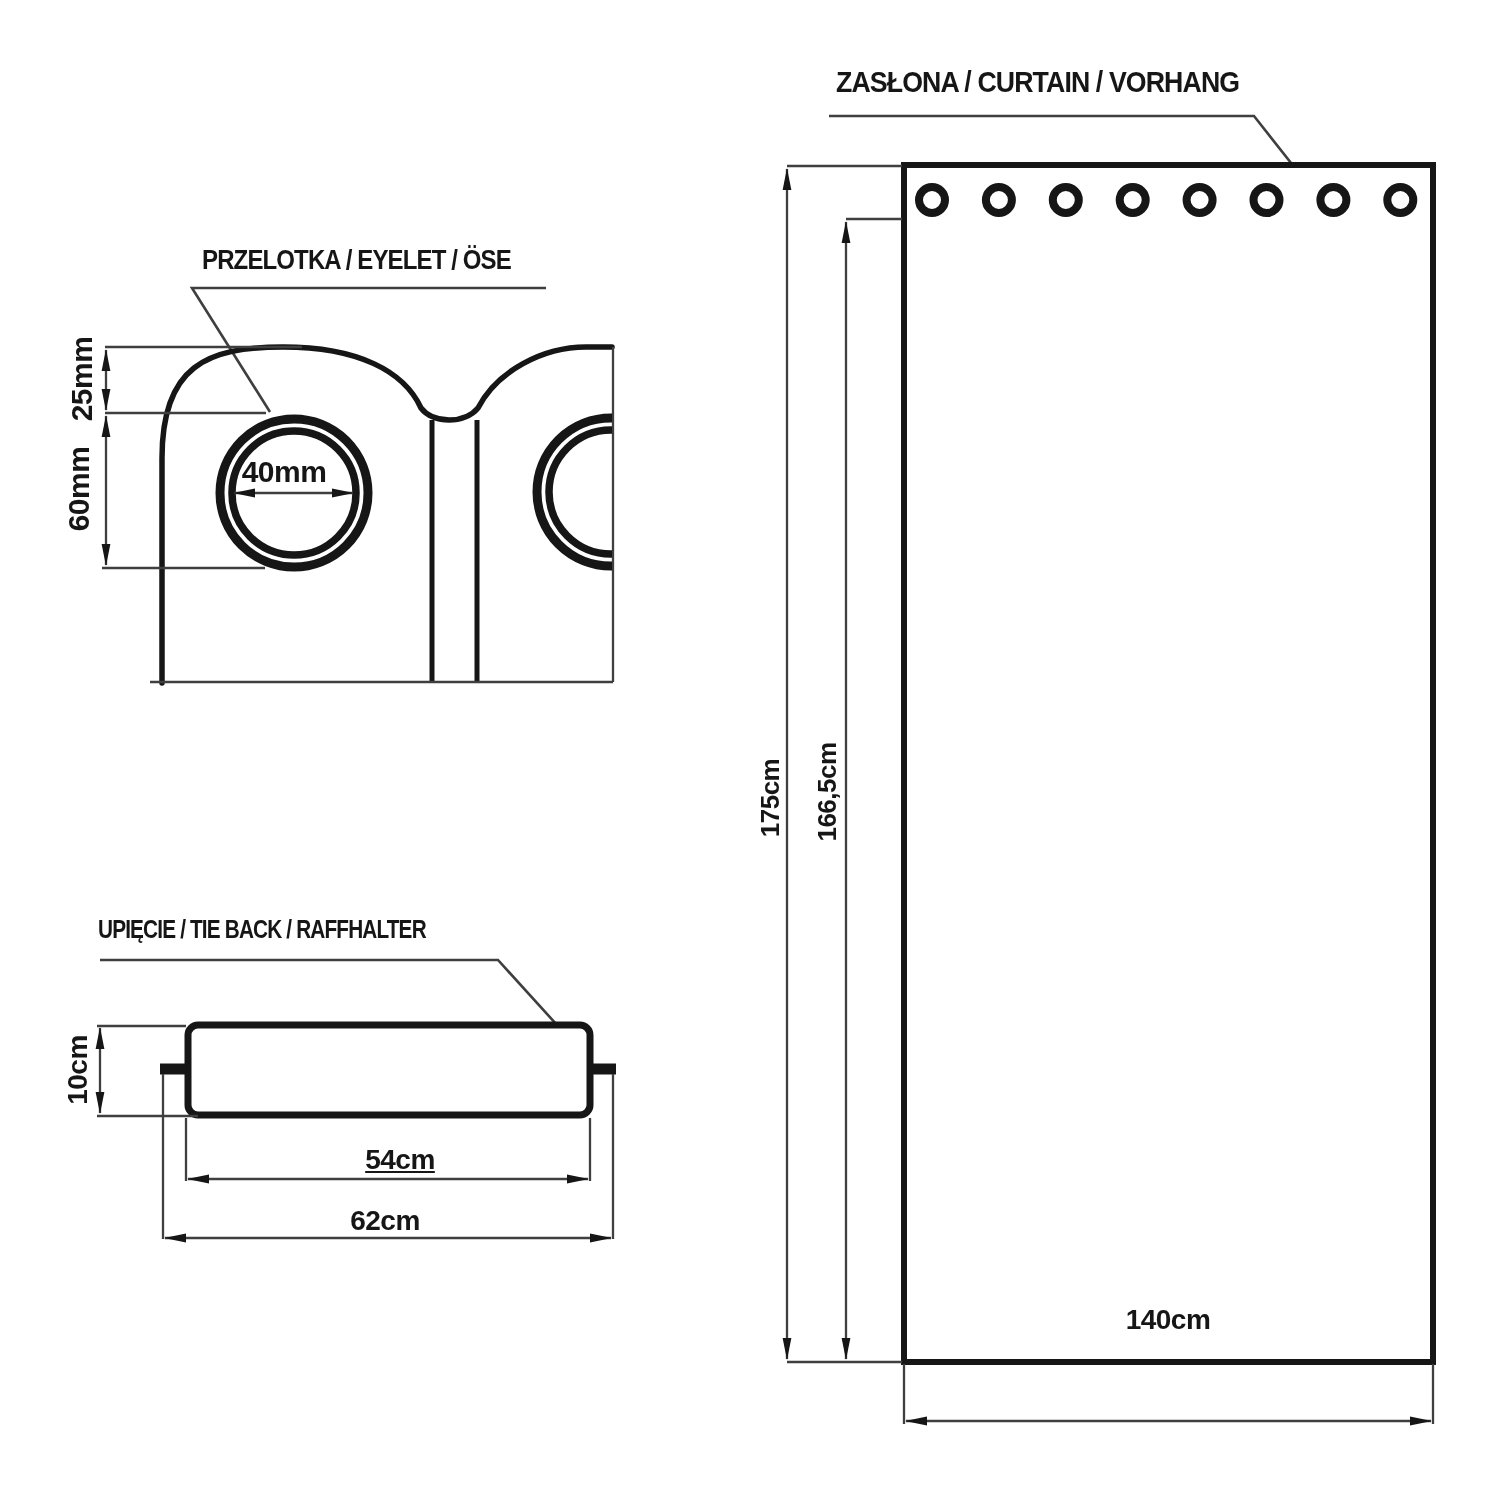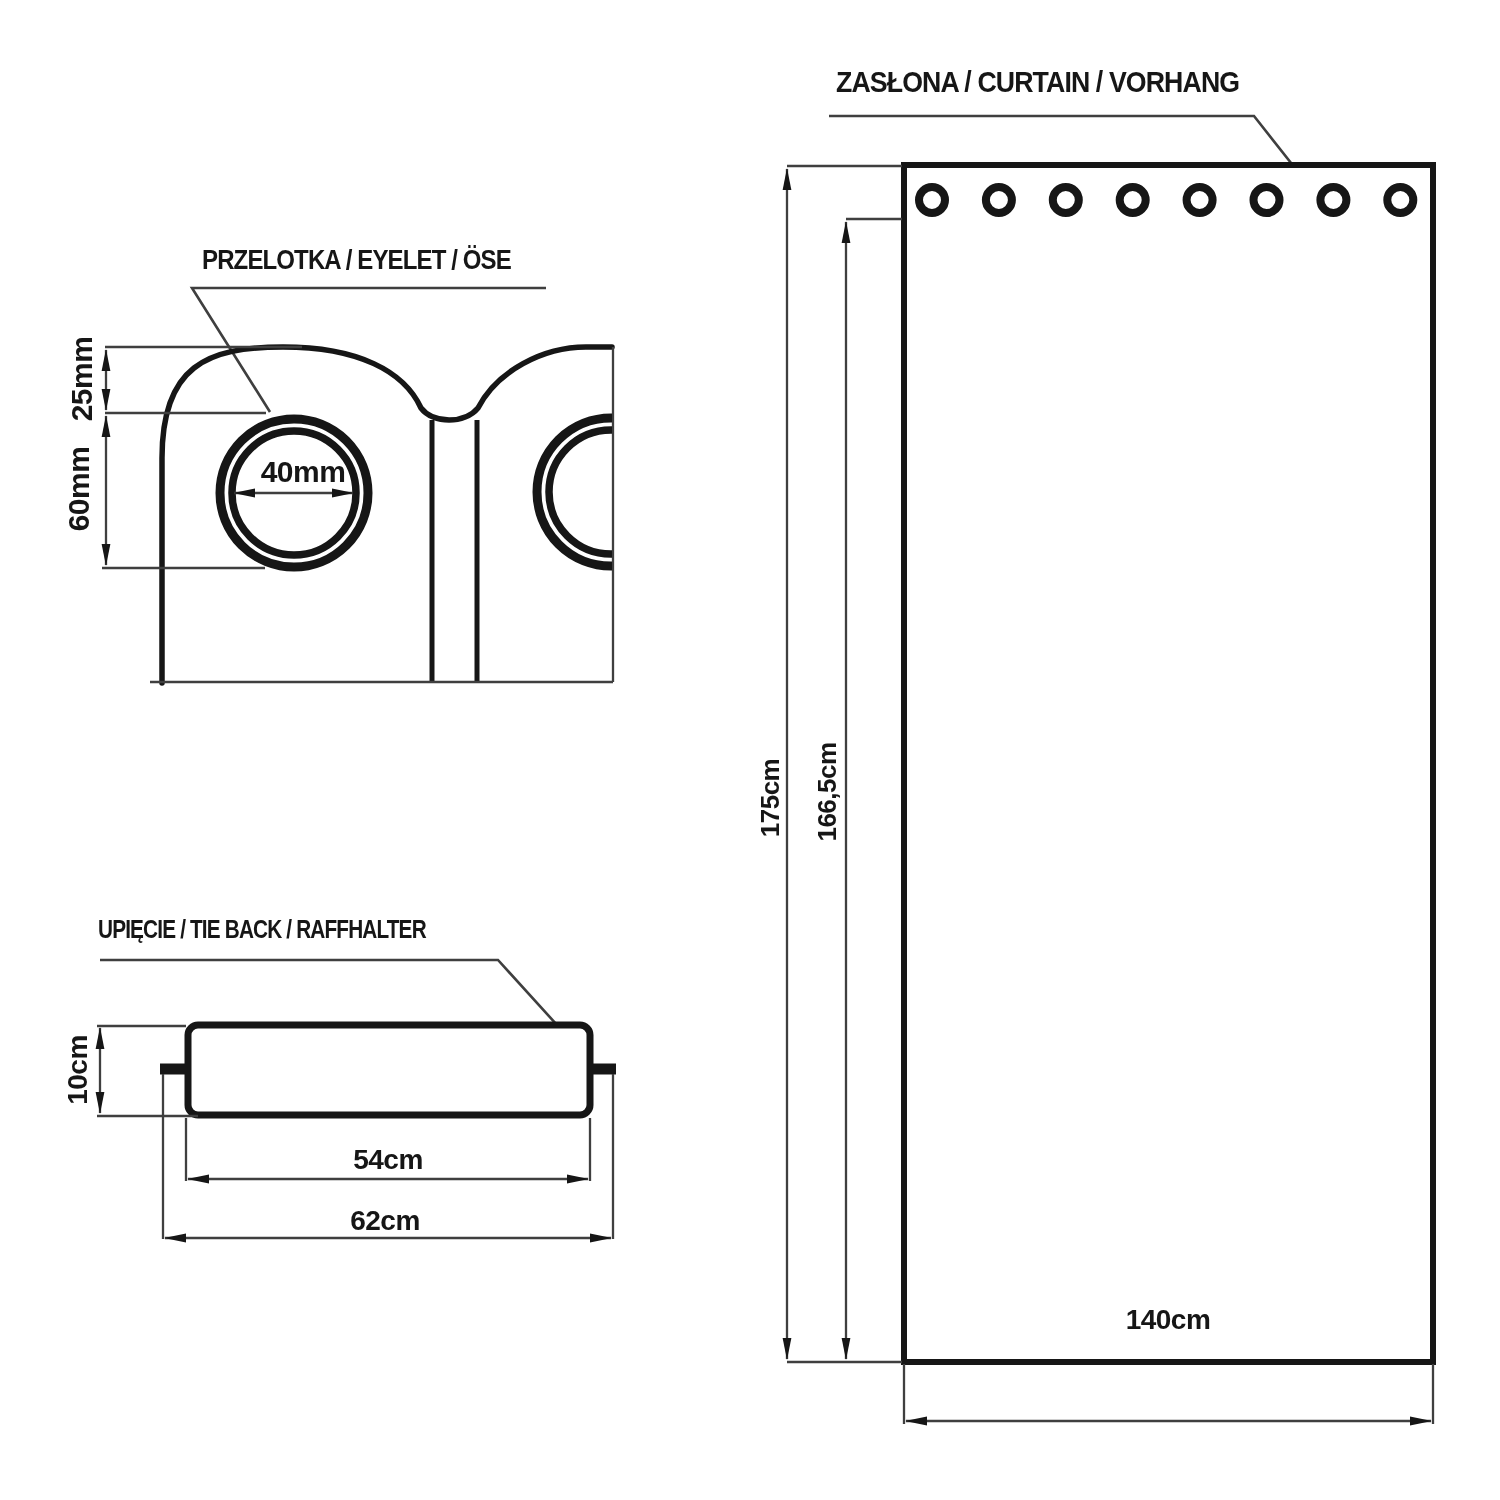--- a/index.html
+++ b/index.html
@@ -128,25 +128,25 @@
       <line class="ext" x1="1433" y1="1364" x2="1433" y2="1424"></line>
       <line class="dim" marker-start="url(#ah)" marker-end="url(#ah)" x1="787" y1="169" x2="787" y2="1359"></line>
       <line class="dim" marker-start="url(#ah)" marker-end="url(#ah)" x1="846" y1="222" x2="846" y2="1359"></line>
       <line class="dim" marker-start="url(#ah)" marker-end="url(#ah)" x1="906" y1="1421" x2="1431" y2="1421"></line>
     </g>
   </svg>
 
   <div class="title title-eyelet" style="left:202px;top:247px;">PRZELOTKA / EYELET / ÖSE</div>
   <div class="lbl rot fs30" style="left:82px;top:379px;">25mm</div>
   <div class="lbl rot fs30" style="left:79px;top:489px;">60mm</div>
-  <div class="lbl center fs30" style="left:303px;top:472px;">40mm</div>
+  <div class="lbl center fs30" style="left:284px;top:472px;">40mm</div>
 
   <div class="title title-tieback" style="left:98px;top:917px;">UPIĘCIE / TIE BACK / RAFFHALTER</div>
   <div class="lbl rot fs28" style="left:78px;top:1070px;">10cm</div>
-  <div class="lbl center fs28" style="left:388px;top:1160px;">54cm</div>
+  <div class="lbl center fs28" style="left:400px;top:1160px;text-decoration:underline;">54cm</div>
   <div class="lbl center fs28" style="left:385px;top:1221px;">62cm</div>
 
   <div class="title title-curtain" style="left:836px;top:67px;">ZASŁONA / CURTAIN / VORHANG</div>
   <div class="lbl rot fs26" style="left:770px;top:798px;">175cm</div>
   <div class="lbl rot fs26" style="left:827px;top:792px;">166,5cm</div>
   <div class="lbl center fs28" style="left:1168px;top:1320px;">140cm</div>
 
 </div>
 
 </body></html>

